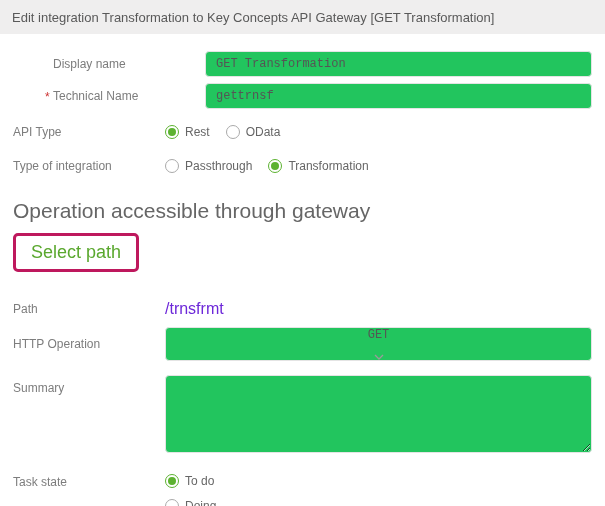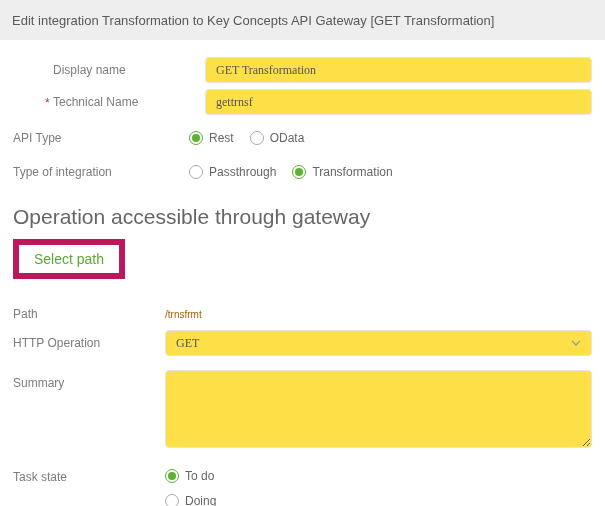--- a/index.html
+++ b/index.html
@@ -2,21 +2,21 @@
 <html><head>
 <meta charset="utf-8">
 <style>
   * { margin: 0; padding: 0; box-sizing: border-box; }
   html, body { width: 605px; background: #ffffff; font-family: "Liberation Sans", sans-serif; }
   body { height: 506px; overflow: hidden; color: #555; }
 
   
   .header {
     background: #efeeee;
-    height: 40px;
+    height: 34px;
     display: flex;
     align-items: center;
     padding: 0 12px;
   }
   .header .title {
     font-size: 13px;
     color: #595959;
   }
 
   
@@ -38,35 +38,35 @@
     top: 1px;
     color: #cc3333;
     font-size: 12px;
   }
   .control-col { flex: 1; display: flex; align-items: center; }
 
   input[type="text"], .select-box, textarea {
     width: 100%;
     border: 1px solid #e4e4e4;
     border-radius: 4px;
-    font-family: Liberation Serif, serif;
+    font-family: Liberation Mono, monospace;
     font-size: 12px;
     color: #555;
-    background: #fde047;
+    background: #22c55e;
   }
   input[type="text"] {
     height: 26px;
     padding: 0 10px;
     outline: none;
   }
 
   .row-input { margin-top: 6px; margin-left: 40px; }
   .row-input:first-child { margin-top: 17px; }
 
-  .row-radio { margin-top: 12px; min-height: 22px; gap: 24px; }
+  .row-radio { margin-top: 12px; min-height: 22px; }
 
   
   .radio-group { display: flex; align-items: center; gap: 16px; }
   .radio-group.vertical { flex-direction: column; align-items: flex-start; gap: 11px; }
   .radio-opt { display: flex; align-items: center; cursor: pointer; }
   .rb {
     width: 14px; height: 14px;
     border-radius: 50%;
     border: 1px solid #aaaaaa;
     background: #fff;
@@ -89,41 +89,42 @@
     margin-top: 22px;
     font-size: 21px;
     color: #666;
   }
 
   
   .select-path-btn {
     margin-top: 10px;
     display: inline-block;
     background: #fff;
-    border: 6px solid #be185d;
-    border-radius: 0;
+    border: 3px solid #be185d;
+    border-radius: 5px;
     color: #5aa82e;
-    font-size: 14px;
+    font-size: 18px;
     font-family: "Liberation Sans", sans-serif;
     padding: 6px 15px;
     cursor: pointer;
   }
 
   .row-path { margin-top: 28px; }
-  .path-value { font-size: 10px; color: #a16207; }
+  .path-value { font-size: 16px; color: #6d28d9; }
 
   
   .row-select { margin-top: 9px; }
   .select-box {
-    height: 26px;
+    height: 34px;
     display: flex;
     align-items: center;
     justify-content: space-between;
-    padding: 0 10px;
+    padding: 0 4px;
     cursor: pointer;
+    flex-direction: column;
   }
   .chevron-down {
     width: 10px; height: 6px;
     flex: none;
   }
   .chevron-down svg { display: block; }
 
   
   .row-summary { margin-top: 14px; align-items: flex-start; }
   .row-summary .label-col { padding-top: 6px; }

